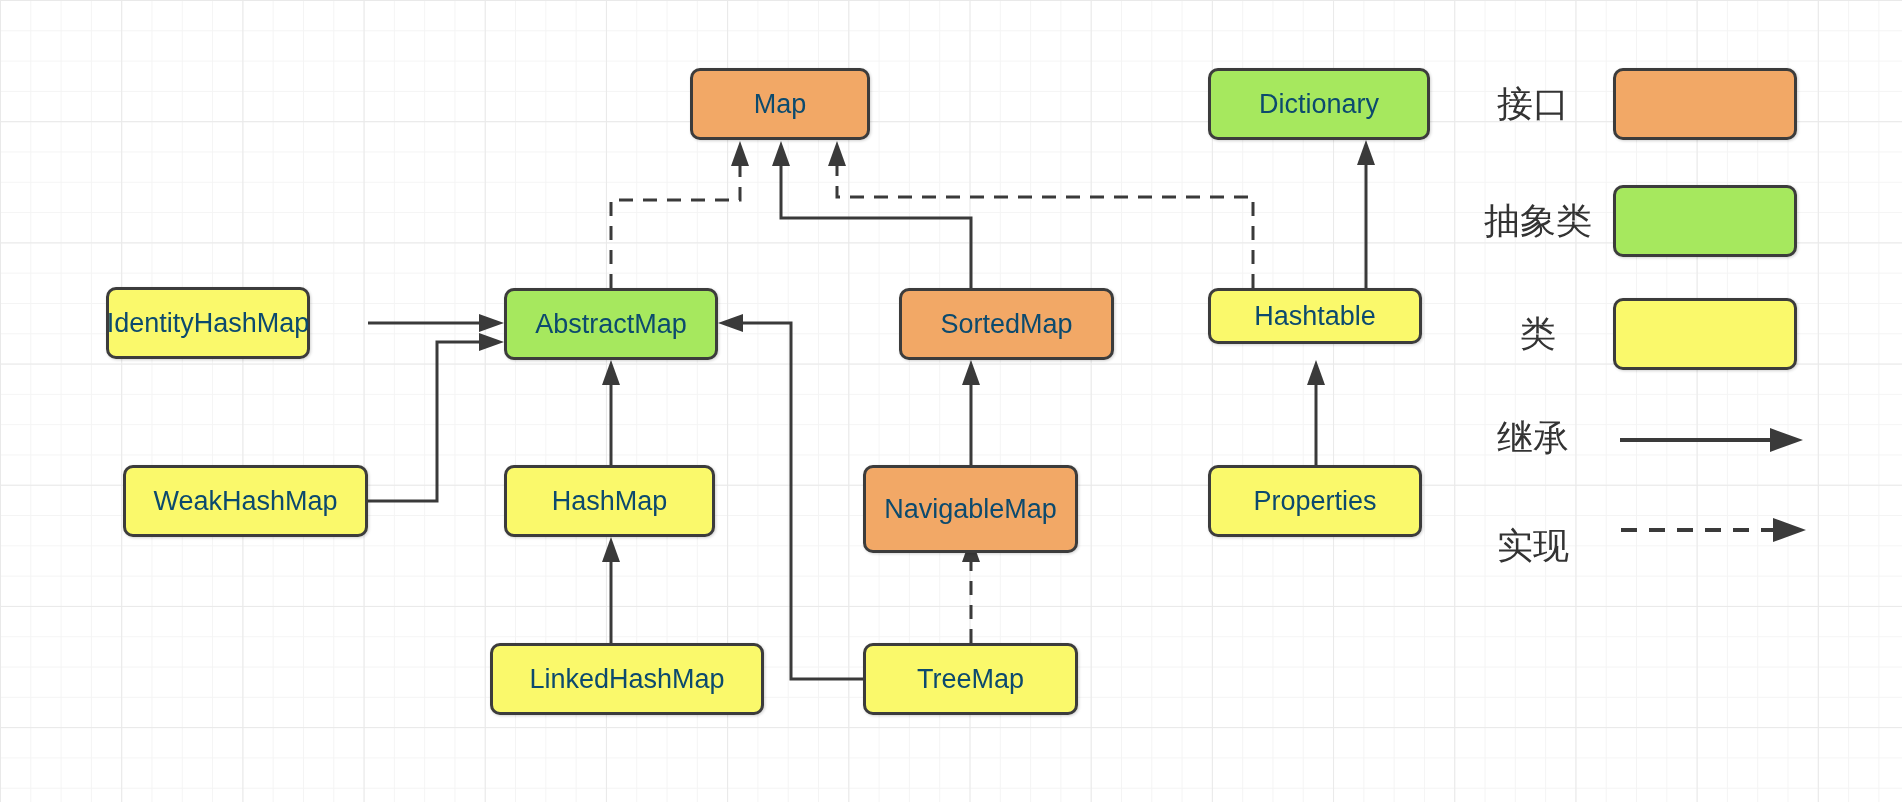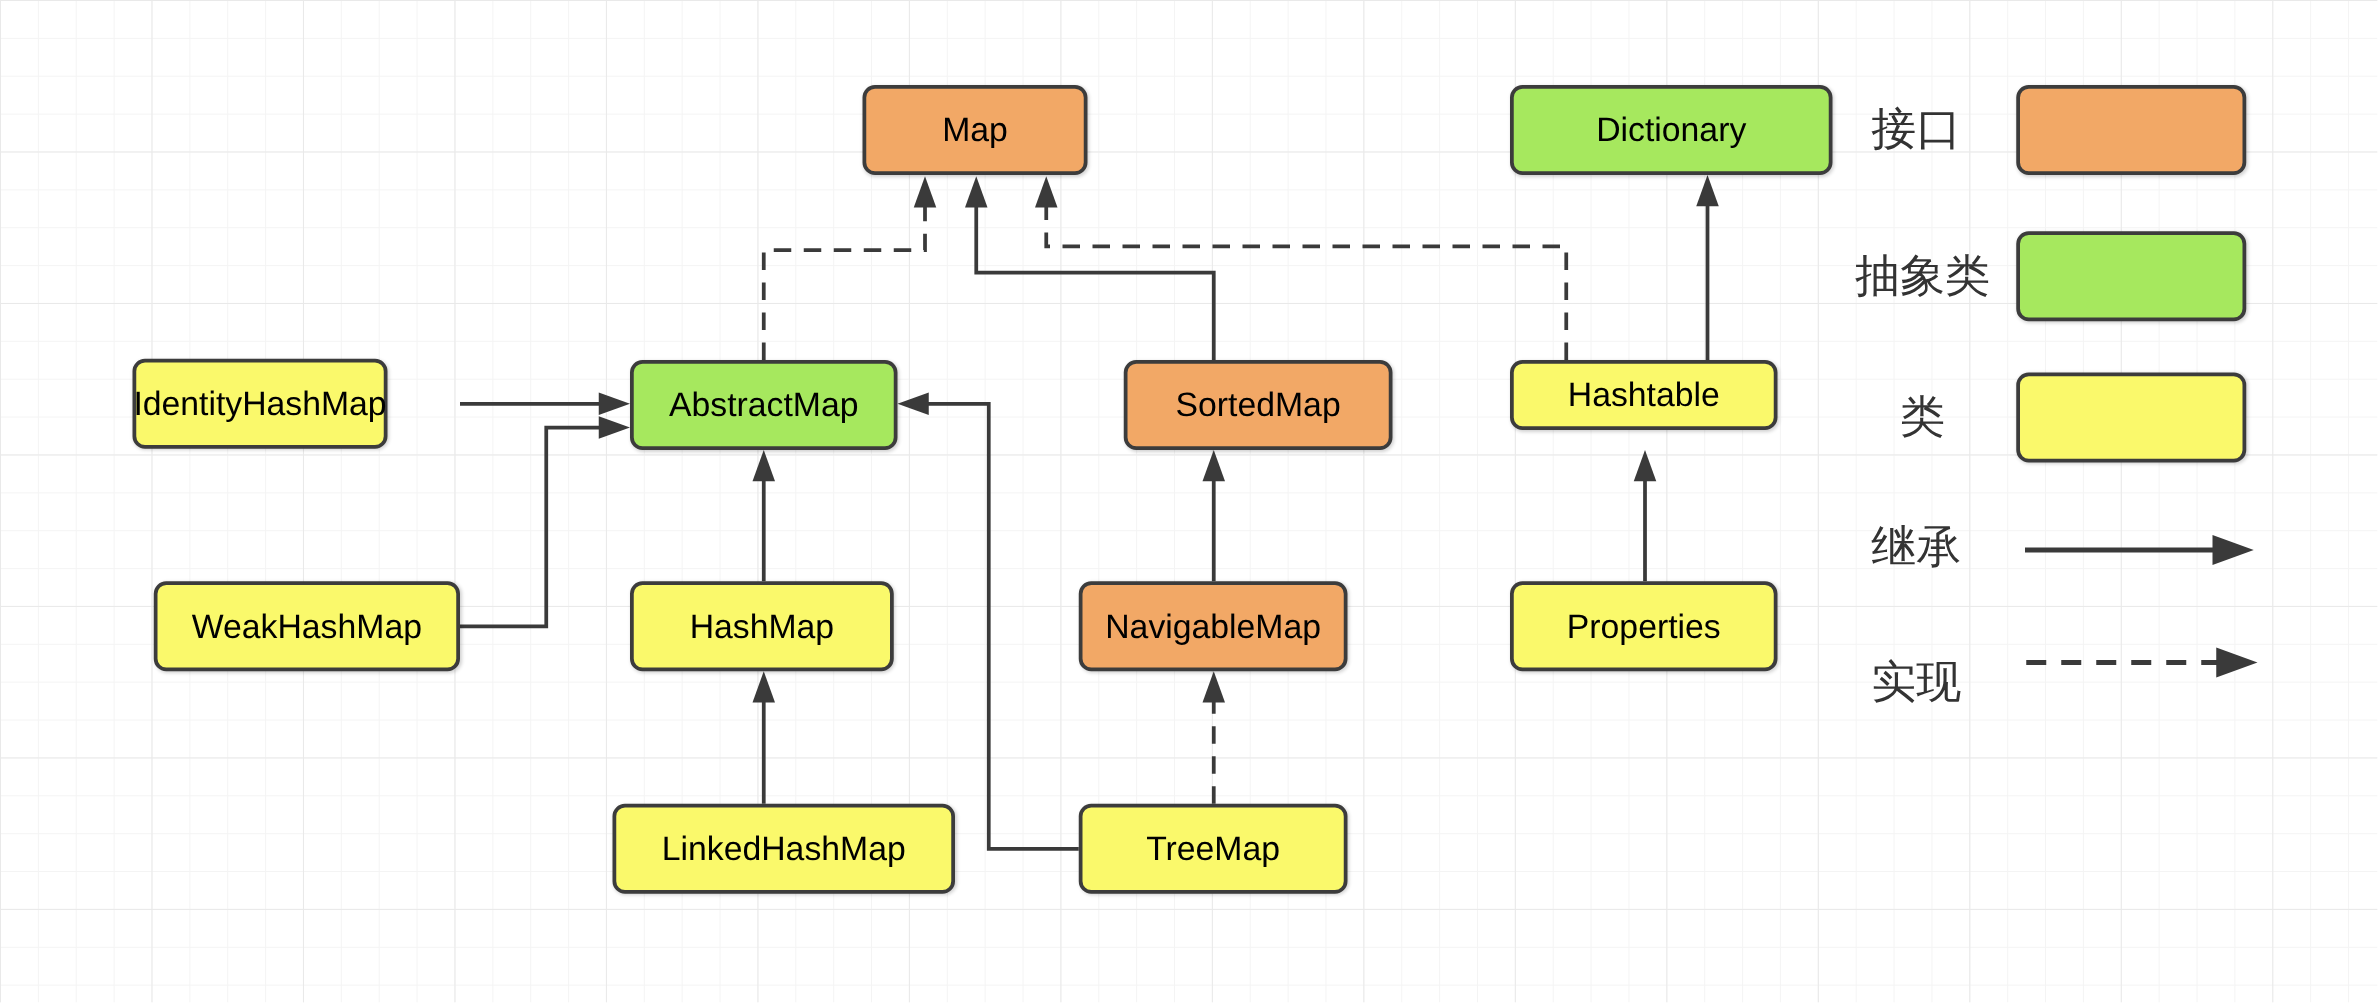--- a/index.html
+++ b/index.html
@@ -24,21 +24,21 @@
   }
   .node {
     position: absolute;
     box-sizing: border-box;
     border: 3px solid #3c3c3c;
     border-radius: 10px;
     display: flex;
     align-items: center;
     justify-content: center;
     font-size: 27px;
-    color: #000000;
+    color: #0c4a6e;
     box-shadow: 1px 1px 3px rgba(0,0,0,0.18);
     z-index: 2;
   }
   .node span { pointer-events: none; }
   .fill-interface { background-color: #f2a866; }
   .fill-abstract  { background-color: #a6e85e; }
   .fill-class     { background-color: #faf96b; }
   .legend-label {
     position: absolute;
     transform: translate(-50%, -50%);
@@ -119,42 +119,42 @@
 
     <line class="legend-line" x1="1620" y1="440" x2="1772" y2="440"></line>
     <polygon class="head" points="1803,440 1770,428 1770,452"></polygon>
     <line class="legend-line dashed" x1="1621" y1="530" x2="1774" y2="530"></line>
     <polygon class="head" points="1806,530 1773,518 1773,542"></polygon>
   </svg>
 
   <div class="node fill-interface" style="left: 690px; top: 68px; width: 180px; height: 72px; background-color: rgb(242, 168, 102);">
     <span>Map</span>
   </div>
-  <div class="node fill-abstract" style="left: 1208px; top: 68px; width: 258px; height: 72px; background-color: rgb(166, 232, 94);">
+  <div class="node fill-abstract" style="left: 1208px; top: 68px; width: 222px; height: 72px; background-color: rgb(166, 232, 94);">
     <span>Dictionary</span>
   </div>
   <div class="node fill-class" style="left: 106px; top: 287px; width: 204px; height: 72px; background-color: rgb(250, 249, 107);">
     <span>IdentityHashMap</span>
   </div>
   <div class="node fill-abstract" style="left: 504px; top: 288px; width: 214px; height: 72px; background-color: rgb(166, 232, 94); text-align: right;">
     <span>AbstractMap</span>
   </div>
   <div class="node fill-interface" style="left: 863px; top: 288px; width: 215px; height: 72px; background-color: rgb(242, 168, 102); margin-left: 36px;">
     <span>SortedMap</span>
   </div>
   <div class="node fill-class" style="left: 1208px; top: 288px; width: 214px; height: 56px; background-color: rgb(250, 249, 107);">
     <span>Hashtable</span>
   </div>
   <div class="node fill-class" style="left: 123px; top: 465px; width: 245px; height: 72px; background-color: rgb(250, 249, 107);">
     <span>WeakHashMap</span>
   </div>
   <div class="node fill-class" style="left: 504px; top: 465px; width: 211px; height: 72px; background-color: rgb(250, 249, 107);">
     <span>HashMap</span>
   </div>
-  <div class="node fill-interface" style="left: 863px; top: 465px; width: 215px; height: 72px; background-color: rgb(242, 168, 102); align-items: center;">
+  <div class="node fill-interface" style="left: 863px; top: 465px; width: 215px; height: 88px; background-color: rgb(242, 168, 102); align-items: center;">
     <span>NavigableMap</span>
   </div>
   <div class="node fill-class" style="left: 1208px; top: 465px; width: 214px; height: 72px; background-color: rgb(250, 249, 107);">
     <span>Properties</span>
   </div>
   <div class="node fill-class" style="left: 490px; top: 643px; width: 274px; height: 72px; background-color: rgb(250, 249, 107);">
     <span>LinkedHashMap</span>
   </div>
   <div class="node fill-class" style="left: 863px; top: 643px; width: 215px; height: 72px; background-color: rgb(250, 249, 107);">
     <span>TreeMap</span>

